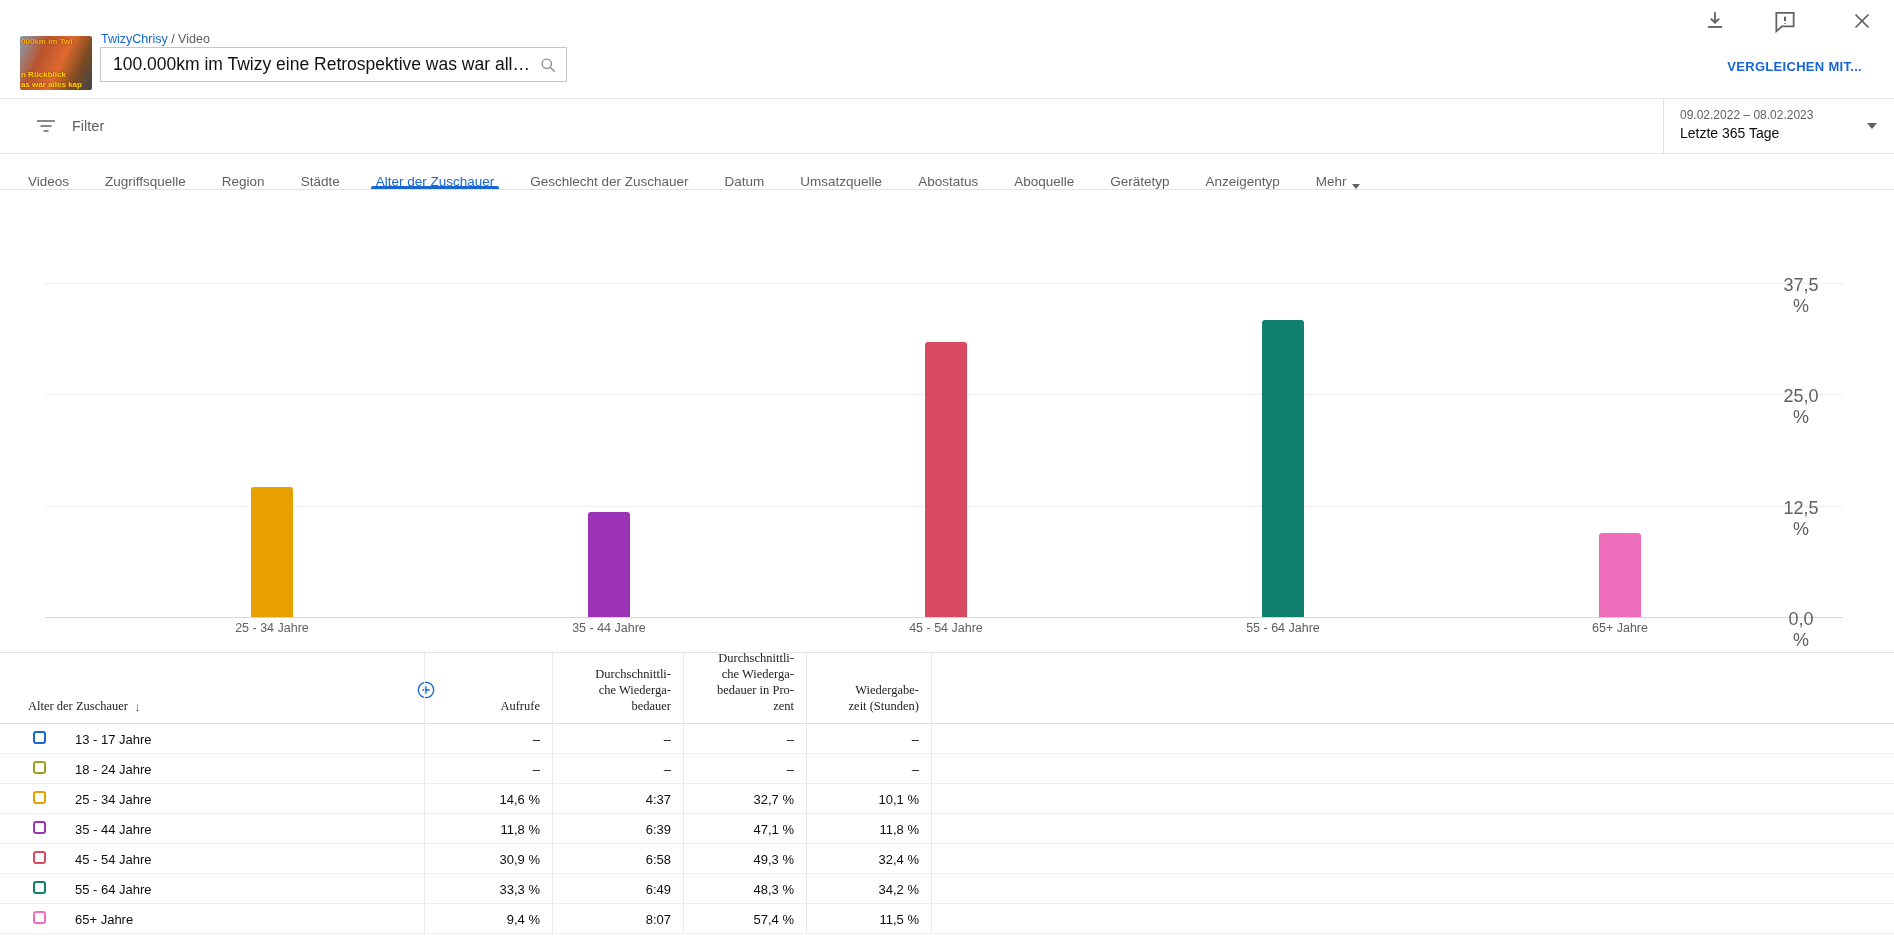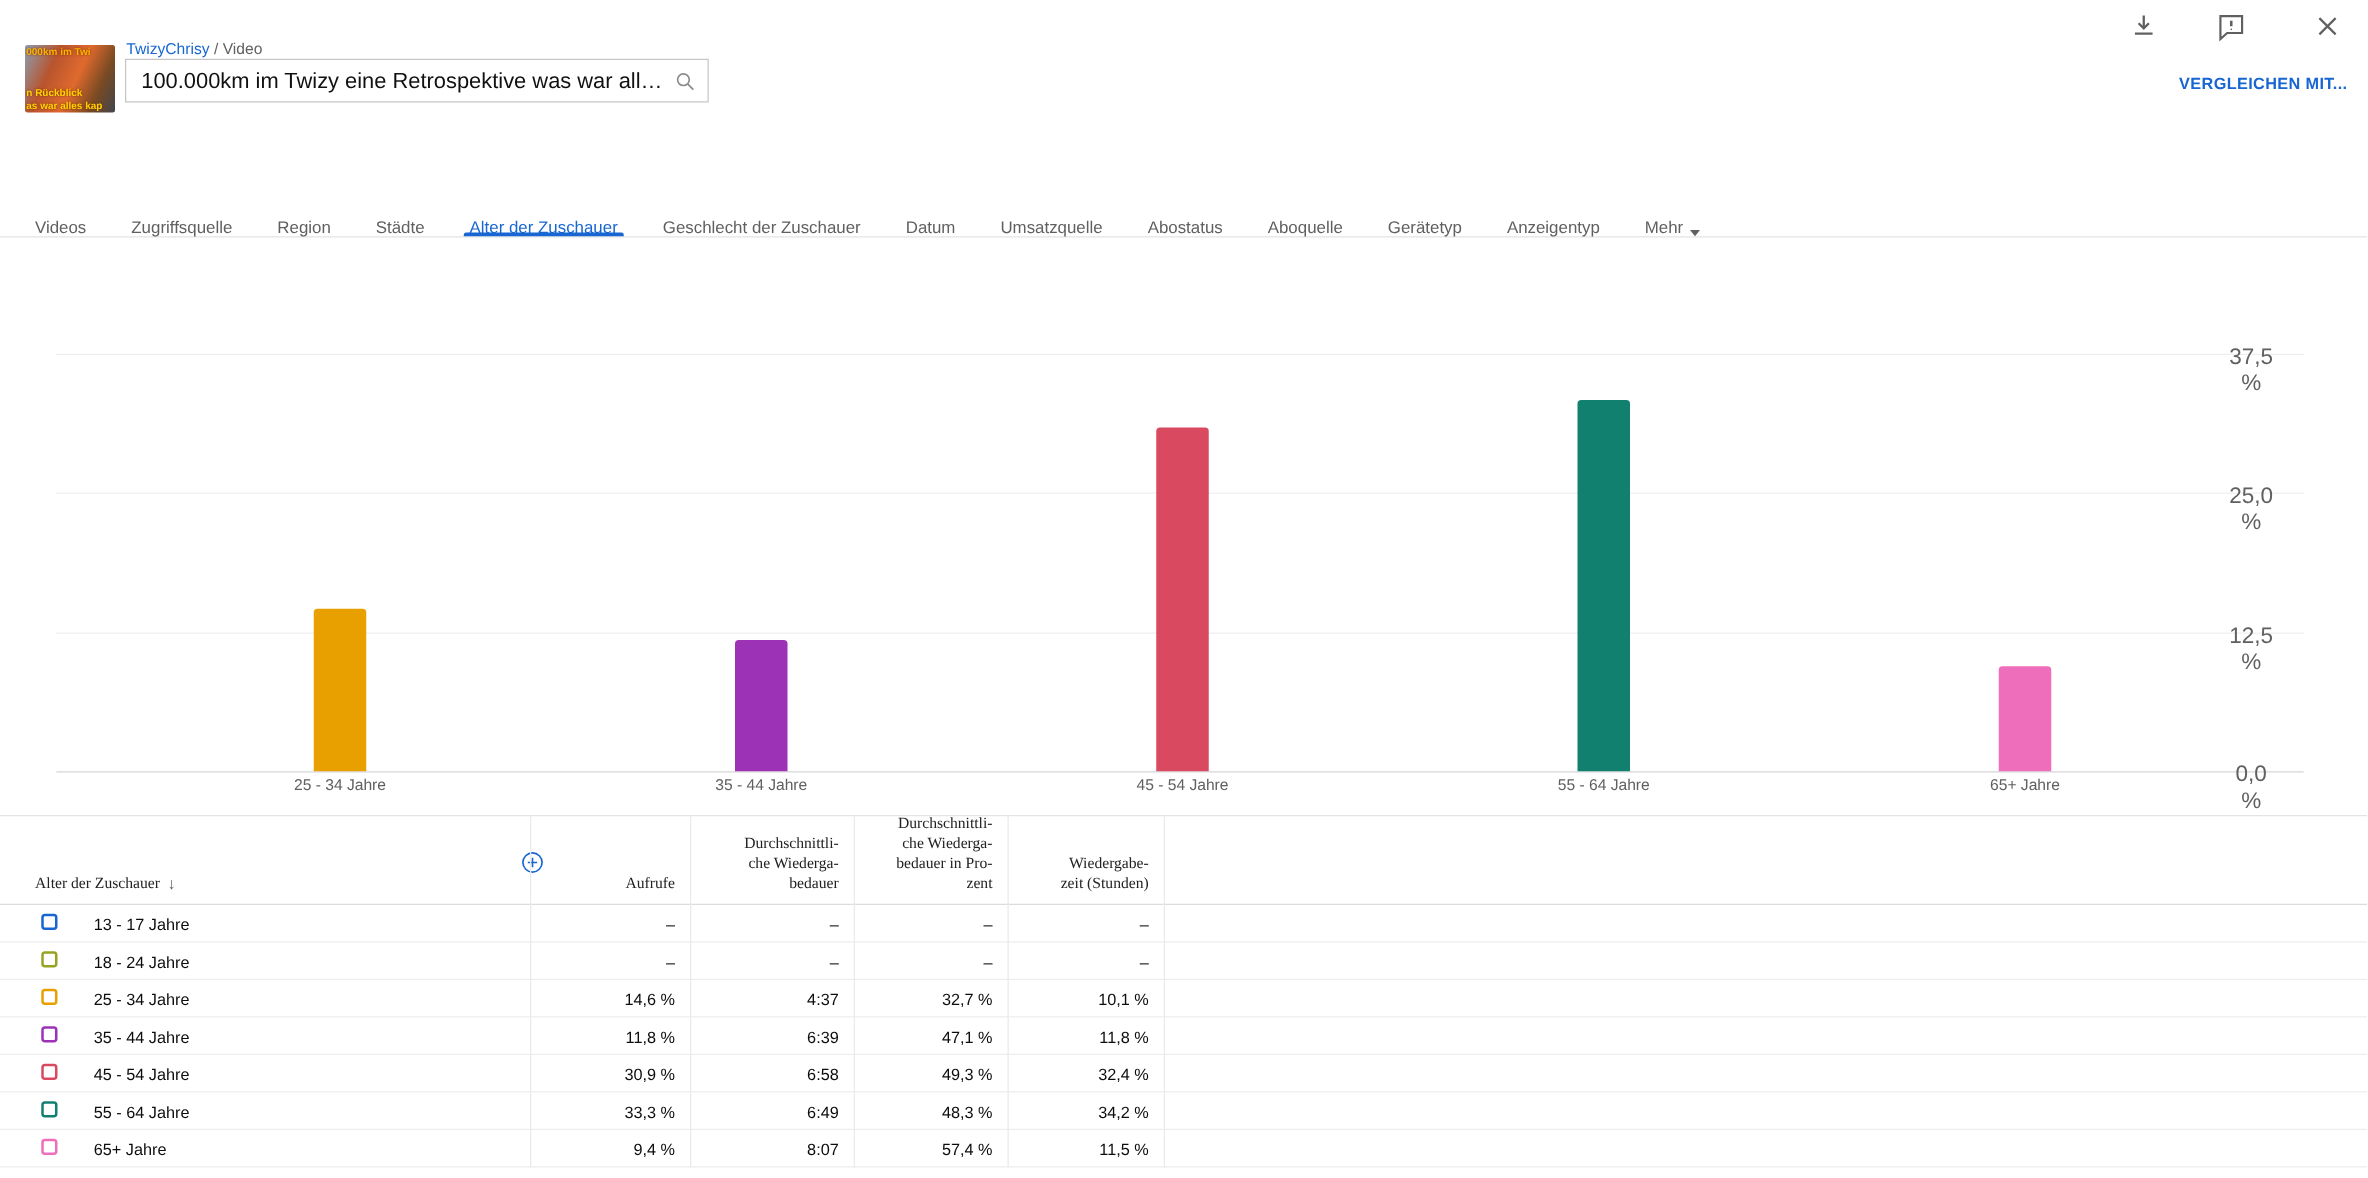--- a/index.html
+++ b/index.html
@@ -22,21 +22,21 @@
   .thumb .t1 { top:1px; color:#ffb300; }
   .thumb .t2 { bottom:11px; }
   .thumb .t3 { bottom:1px; }
   .breadcrumb { position:absolute; left:101px; top:32px; font-size:12.5px; color:#606060; }
   .breadcrumb .chan { color:#1766d2; cursor:pointer; }
   .title-box { position:absolute; left:100px; top:47px; width:467px; height:35px;
     border:1px solid #c6c6c6; border-radius:0; background:#fff; }
   .title-box .ttext { display:block; line-height:33px; padding-left:12px; padding-right:34px;
     font-size:17.5px; font-weight:500; color:#111; white-space:nowrap; overflow:hidden; }
   .title-box .mag { position:absolute; right:8px; top:7px; width:20px; height:20px; color:#8a8a8a; }
-  .compare { position:absolute; right:16px; top:59px; font-size:13px; font-weight:bold;
+  .compare { position:absolute; right:32px; top:59px; font-size:13px; font-weight:bold;
     letter-spacing:0.3px; color:#1766d2; cursor:pointer; }
 
   
   .filter-bar { position:absolute; left:0; top:98px; width:100%; height:56px;
     border-top:1px solid #e8e8e8; border-bottom:1px solid #e8e8e8; }
   .filter-icon { position:absolute; left:36px; top:21px; width:20px; height:14px; }
   .filter-icon i { position:absolute; left:50%; transform:translateX(-50%); height:2px; background:#8a8a8a; display:block; }
   .filter-icon .l1 { top:0; width:18px; }
   .filter-icon .l2 { top:5px; width:11px; }
   .filter-icon .l3 { top:10px; width:5px; }
@@ -127,20 +127,33 @@
   <div class="title-box">
     <span class="ttext">100.000km im Twizy eine Retrospektive was war all…</span>
     <svg class="mag" viewBox="0 0 24 24" fill="none" stroke="currentColor" stroke-width="1.6">
       <circle cx="10.5" cy="10.5" r="5.6"></circle>
         <path d="M14.8 14.8 20 20"></path>
     </svg>
   </div>
 
   <div class="compare">VERGLEICHEN MIT...</div>
 
+  <div class="filter-bar">
+    <div class="filter-icon">
+        <i class="l1"></i>
+        <i class="l2"></i>
+        <i class="l3"></i>
+      </div>
+    <div class="filter-label">Filter</div>
+    <div class="date-panel">
+      <div class="date-range">09.02.2022 – 08.02.2023</div>
+      <div class="date-preset">Letzte 365 Tage</div>
+      <span class="caret"></span>
+    </div>
+  </div>
 
   <nav class="tabs" id="tabs">
       <div class="tab">
         <span>Videos</span>
       </div>
       <div class="tab">
         <span>Zugriffsquelle</span>
       </div>
       <div class="tab">
         <span>Region</span>

